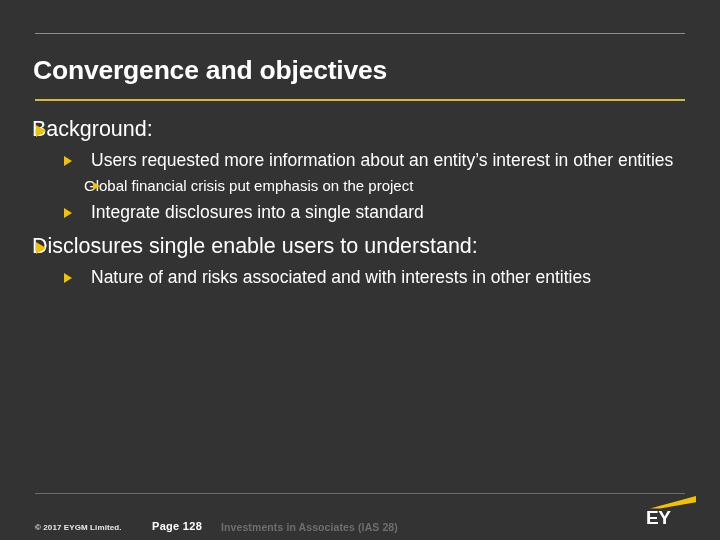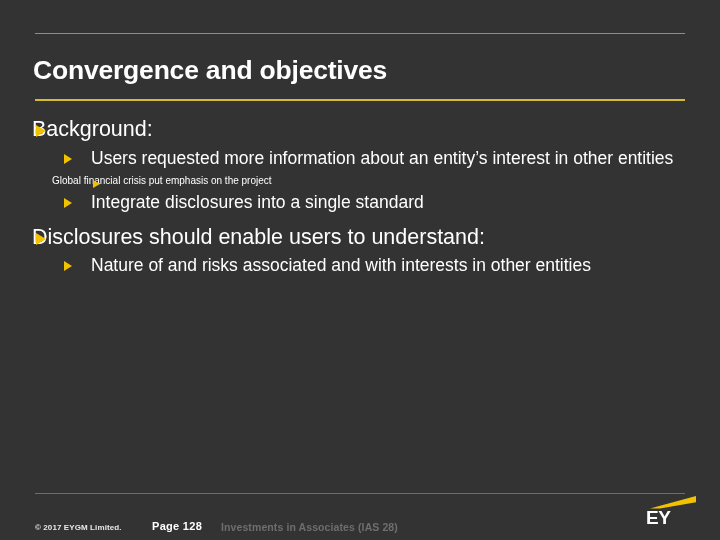--- a/index.html
+++ b/index.html
@@ -97,28 +97,28 @@
   }
 
   
   .lvl3 { margin: 0 0 4px 0; }
   .lvl3 .marker {
     left: 93px;
     top: 6px;
     border-width: 4.5px 0 4.5px 7px;
   }
   .lvl3 .btext {
-    margin-left: 52px;
+    margin-left: 84px;
     padding-right: 45px;
-    font-size: 10px;
+    font-size: 15px;
     line-height: 1.34;
   }
 
   .gap-before { margin-top: 9px; }
-  .gap-small  { }
+  .gap-small  { margin-top: 5px; }
 
   
   .footer-rule {
     position: absolute;
     left: 35px;
     top: 493px;
     width: 650px;
     height: 1px;
     background: #6d6d6d;
   }
@@ -215,21 +215,21 @@
     </div>
 
     <div class="bullet lvl2 gap-small">
       <span class="marker"></span>
       <span class="btext">Integrate disclosures into a single standard</span>
     </div>
 
 
     <div class="bullet lvl1 gap-before">
       <span class="marker"></span>
-      <span class="btext">Disclosures should enable users to understand:</span>
+      <span class="btext">Disclosures single enable users to understand:</span>
     </div>
 
     <div class="bullet lvl2 gap-small">
       <span class="marker"></span>
       <span class="btext">Nature of and risks associated and with interests in other entities</span>
     </div>
 
 
   </div>
 

